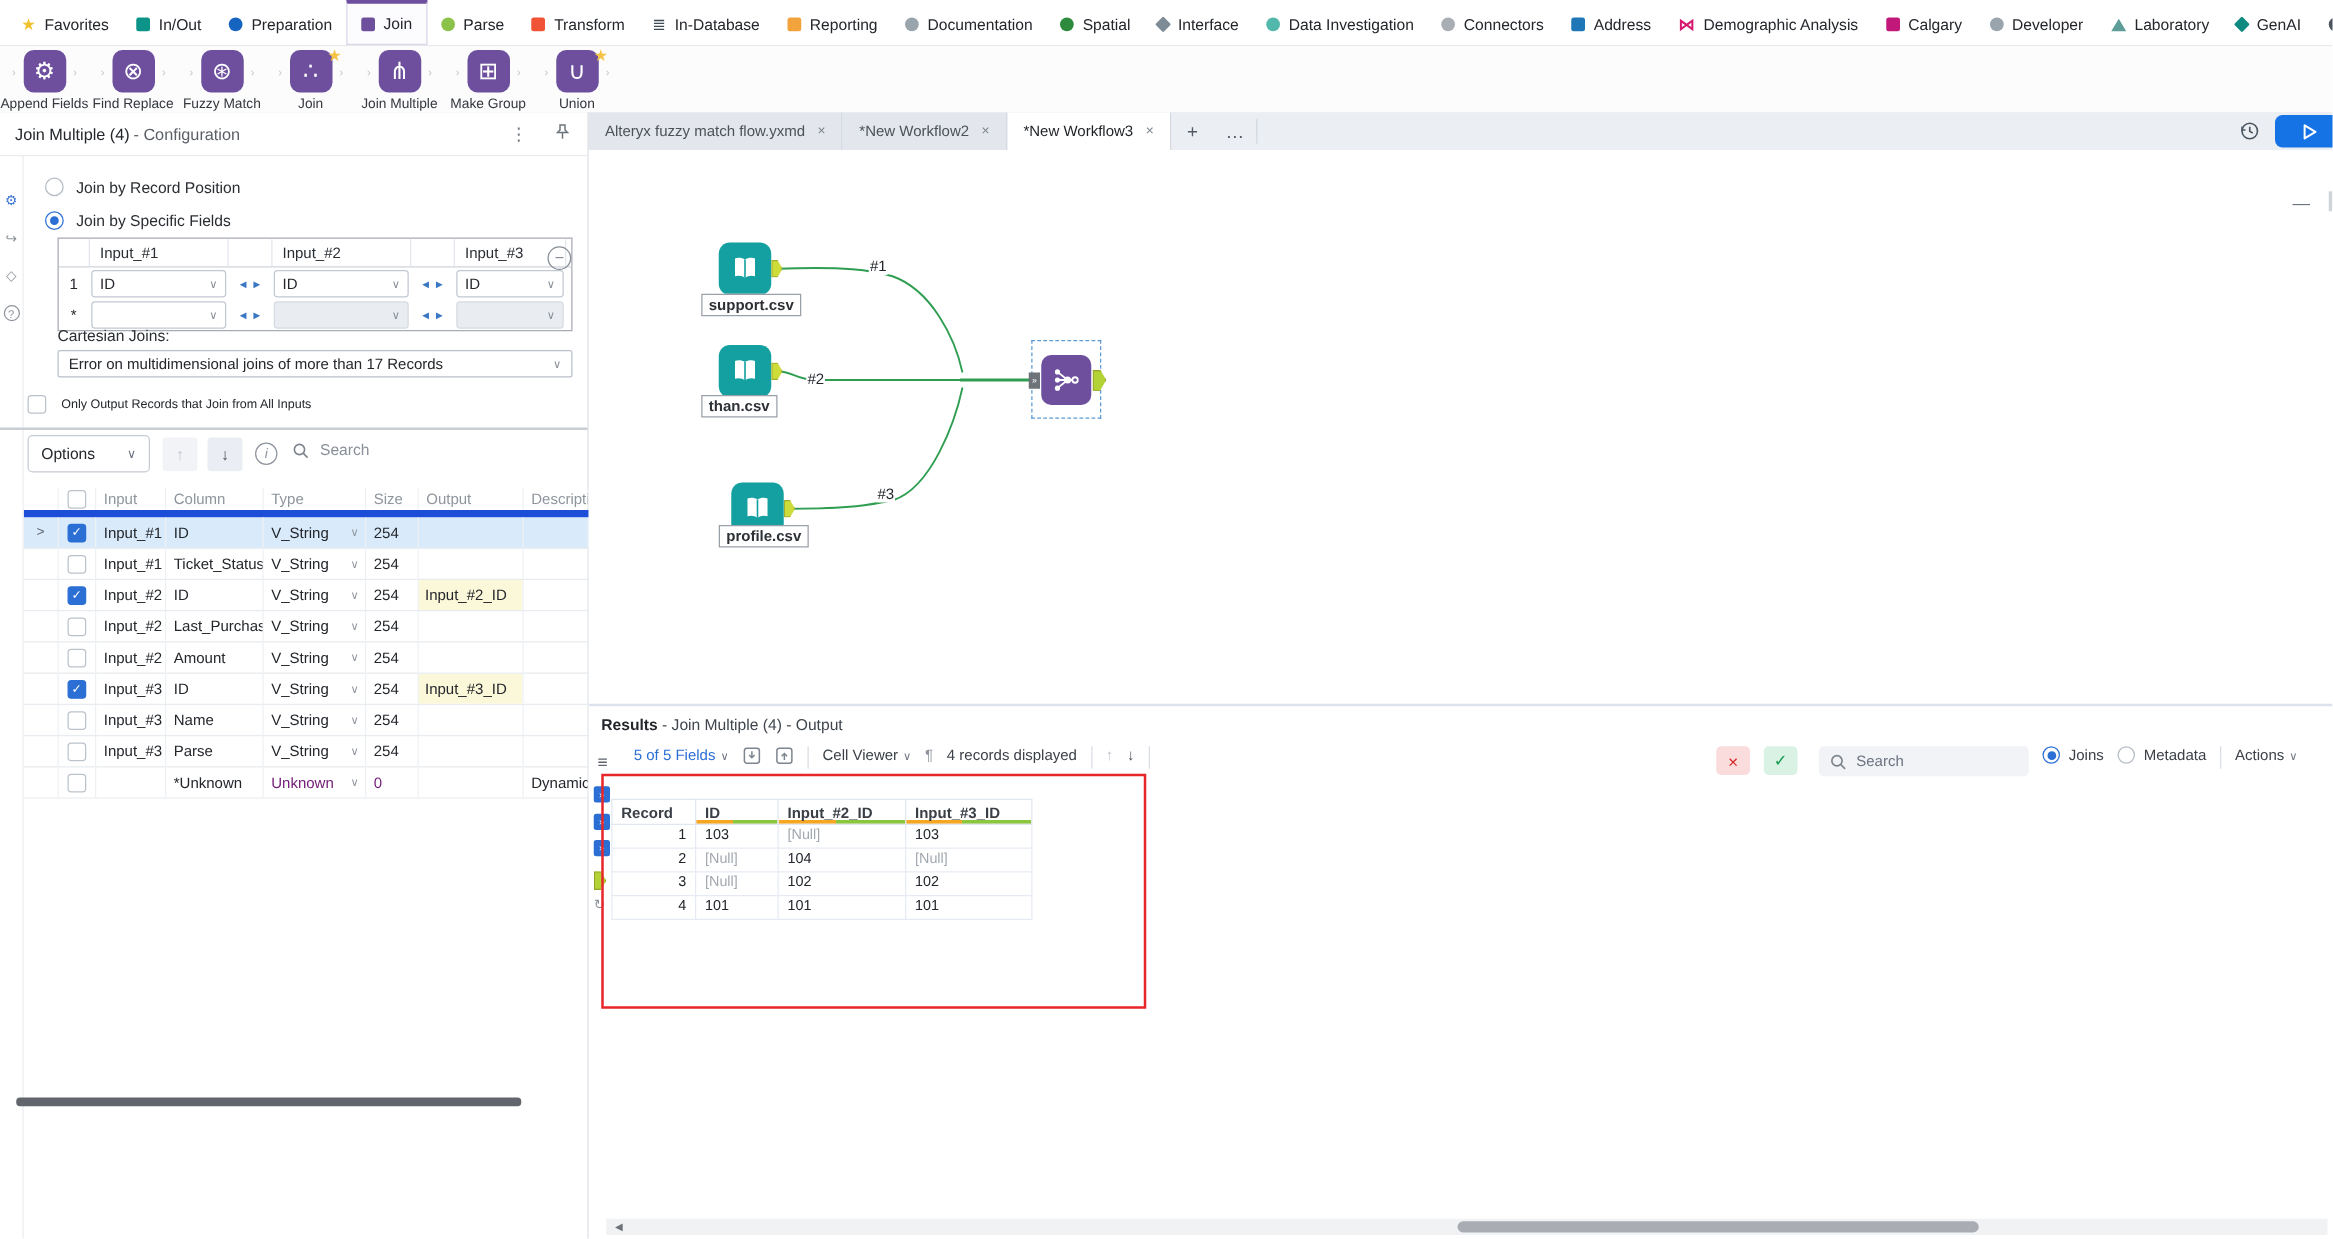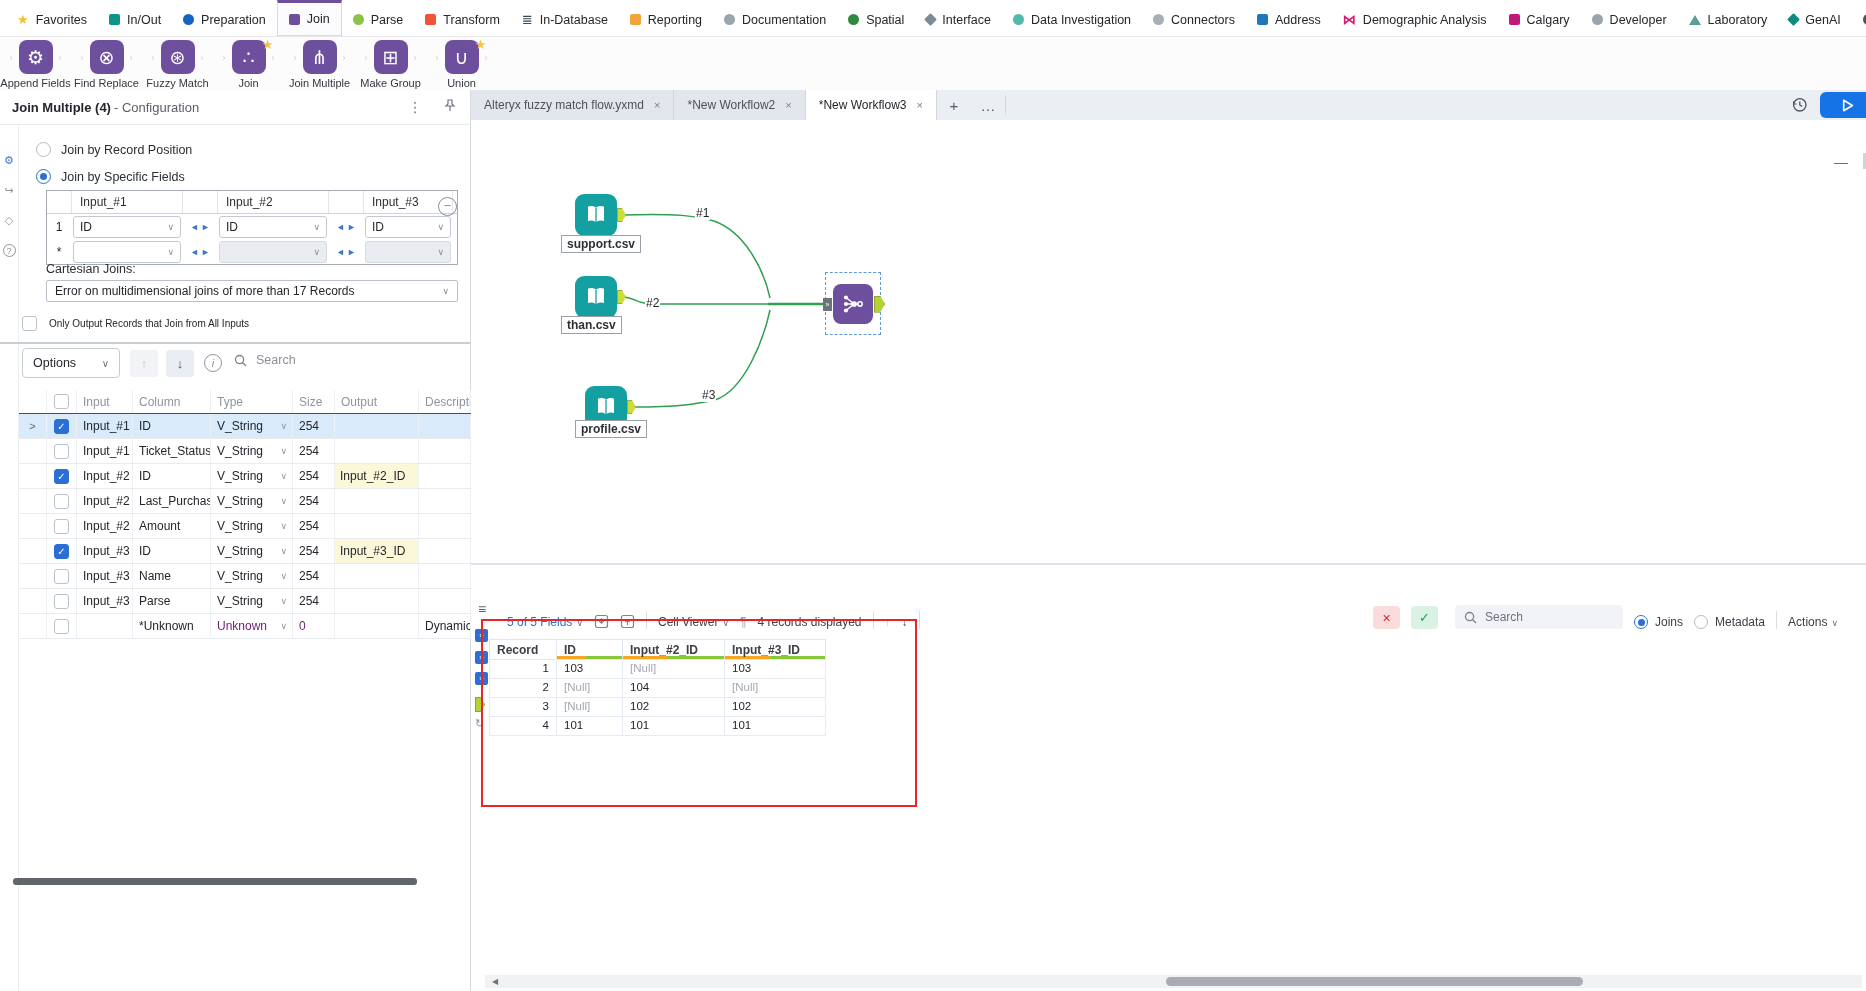--- a/index.html
+++ b/index.html
@@ -27,21 +27,21 @@
          display:flex;align-items:center;justify-content:center;font-size:19px;position:relative}
   .pchev{position:absolute;top:13px;color:#c3c7cd;font-size:9px}
   .pchev.l{left:-9px}.pchev.r{right:-9px}
   .pstar{position:absolute;top:-3px;right:-8px;color:#f6c445;font-size:13px}
   .plabel{margin-top:3px;white-space:nowrap}
   
   #config{position:absolute;left:0;top:90px;width:471px;height:901px;background:#fff;
           border-right:1px solid #d8dce2;box-sizing:border-box}
   .cfg-header{height:34px;display:flex;align-items:center;padding:0 14px 0 12px;font-size:13px;
           color:#5a5f66;border-bottom:1px solid #e9ebef}
-  .cfg-header .b{font-weight:700;color:#23262b;margin-right:3px}
+  .cfg-header .b{font-weight:400;color:#23262b;margin-right:3px}
   .cfg-hicons{margin-left:auto;display:flex;gap:22px;color:#6e747c;font-size:14px;align-items:center}
   #cfg-rail{position:absolute;left:0;top:34px;bottom:0;width:19px;border-right:1px solid #eceef1;
           display:flex;flex-direction:column;align-items:center;padding-top:30px;gap:17px;
           color:#8f959d;font-size:11px;box-sizing:border-box}
   .rail-q{width:13px;height:13px;border:1px solid #8f959d;border-radius:50%;font-size:9px;
           line-height:12px;text-align:center;box-sizing:border-box}
   .radio{position:absolute;left:36px;display:flex;gap:10px;align-items:center;font-size:12.5px;color:#2a2e33}
   .rb{width:15px;height:15px;border:1px solid #b6bcc6;border-radius:50%;box-sizing:border-box;
       background:#fff;position:relative;flex:none}
   .rb.sel{border-color:#2b6fd4}
@@ -76,21 +76,21 @@
   #btn-up{left:130px;background:#f2f3f6;color:#c3c7ce}
   #btn-down{left:166px;background:#eaedf3;color:#4b5159}
   #cfg-info{position:absolute;left:204px;top:264px;width:18px;height:18px;border:1px solid #8f959d;
       border-radius:50%;color:#8f959d;font-size:11px;text-align:center;line-height:16px;box-sizing:border-box;font-style:italic}
   #cfg-search{position:absolute;left:234px;top:263px;display:flex;gap:9px;align-items:center;
       color:#8a9099;font-size:12.5px}
   
   #cfg-grid{position:absolute;left:19px;top:300px;width:452px;overflow:hidden}
   .g-row{display:grid;grid-template-columns:28px 30px 56px 78px 82px 42px 84px 52px;height:25px;
       align-items:center;border-bottom:1px solid #e8ebef;box-sizing:border-box}
-  .g-head{height:24px;color:#8f959d;font-size:12px;border-bottom:1px solid #1d4ed8}
+  .g-head{height:24px;color:#8f959d;font-size:12px;border-bottom:6px solid #1d4ed8}
   .g-row>div{height:100%;display:flex;align-items:center;padding-left:6px;box-sizing:border-box;
       border-right:1px solid #eef1f4;overflow:hidden;white-space:nowrap;font-size:12px}
   .g-row>div:first-child{justify-content:center;padding-left:0;color:#5f6670;font-size:11px}
   .g-row>div:nth-child(2){justify-content:center;padding-left:0}
   .g-row.sel{background:#d9ebfb}
   .g-type .dchev{margin-left:auto;color:#8f959d;font-size:9px;padding-right:5px}
   .g-ren .fill{background:#fbf7d9;align-self:stretch;display:flex;align-items:center;flex:1;padding-left:5px;margin-left:-6px}
   .g-gray{color:#701a75}
   #cfg-scroll{position:absolute;left:13px;top:788px;width:404px;height:7px;background:#62666c;border-radius:3px}
   
@@ -123,21 +123,21 @@
   #join-out{position:absolute;right:-12px;top:12px;width:11px;height:17px;background:#b2d235;border:1px solid #97a32b;
       clip-path:polygon(0 0,55% 0,100% 50%,55% 100%,0 100%);box-sizing:border-box}
   #canvas-minus{position:absolute;right:18px;top:34px;color:#6b7280;font-size:14px}
   #canvas-sliver{position:absolute;right:0;top:33px;width:3px;height:16px;background:#cfd4da}
   
   #results{position:absolute;left:0;right:0;top:473px;bottom:0;border-top:2px solid #dde3ec;background:#fff}
   #res-title{padding:8px 0 0 10px;font-size:12.5px;color:#3f454d}
   #res-title .b{font-weight:700;color:#23262b}
   #res-list-icon{position:absolute;left:7px;top:36px;color:#5f6670;font-size:14px}
   #res-toolbar{position:absolute;left:36px;right:28px;top:32px;height:32px;display:flex;
-      align-items:flex-end;gap:11px;font-size:12px;color:#3c4148;white-space:nowrap}
+      align-items:flex-start;gap:11px;font-size:12px;color:#3c4148;white-space:nowrap}
   .link-blue{color:#2b6fd4}
   .vchev{color:#6b7280;font-size:9px;margin-left:4px}
   .t-div{width:1px;height:18px;background:#d9dee5}
   .mini-ico{color:#7d8590;display:flex;align-items:center}
   .arr-up{color:#c3c7ce}.arr-down{color:#4b5159}
   #btn-x{width:27px;height:23px;background:#fbdcdc;border-radius:4px;color:#d6272b;display:flex;
       align-items:center;justify-content:center;font-size:14px;margin-left:auto}
   #btn-ok{width:27px;height:23px;background:#d9f2e3;border-radius:4px;color:#1d9d55;display:flex;
       align-items:center;justify-content:center;font-size:13px}
   #res-search{width:168px;height:24px;background:#f1f3f6;border-radius:4px;display:flex;align-items:center;
@@ -736,20 +736,24 @@
         <span id="join-in">»</span>
         <span id="join-out"></span>
       </div>
     </div>
 
     <div id="canvas-minus">—</div>
     <div id="canvas-sliver"></div>
   </div>
 
   <div id="results">
+    <div id="res-title">
+      <span class="b">Results</span>
+      <span>- Join Multiple (4) - Output</span>
+    </div>
     <div id="res-list-icon">≡</div>
 
     <div id="res-toolbar">
       <span class="link-blue">
         <span>5 of 5 Fields</span><span class="vchev">∨</span>
       </span>
       <span class="mini-ico">
         <svg width="15" height="15" viewBox="0 0 15 15" fill="none" stroke="#7d8590" stroke-width="1.2">
             <rect x="1.5" y="1.5" width="12" height="12" rx="2"></rect>
             <path d="M7.5 4v5M5.3 7l2.2 2.2L9.7 7"></path>

